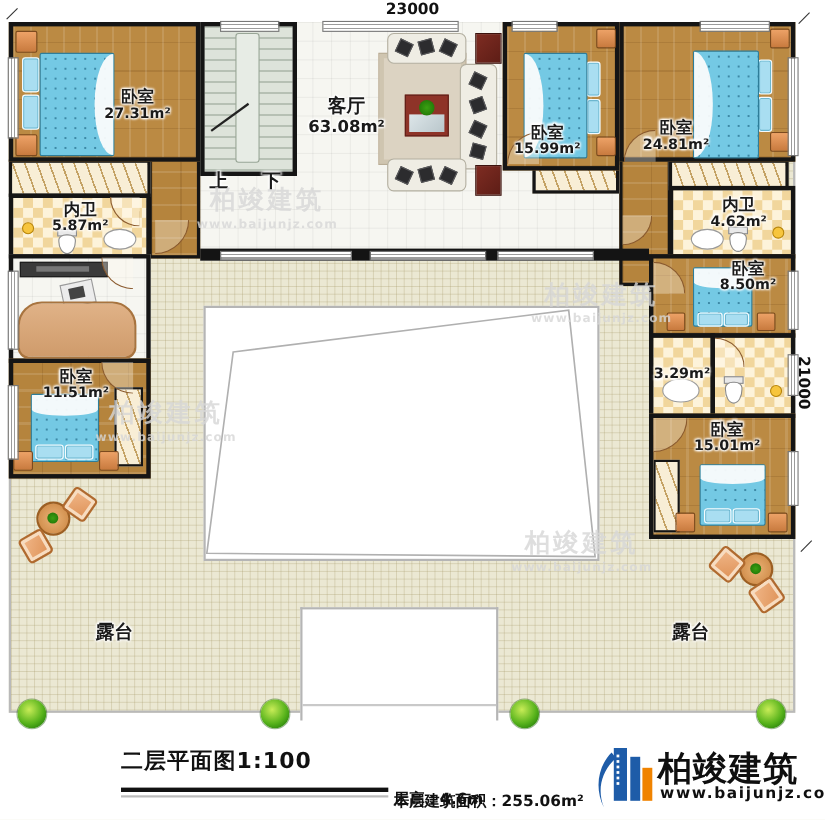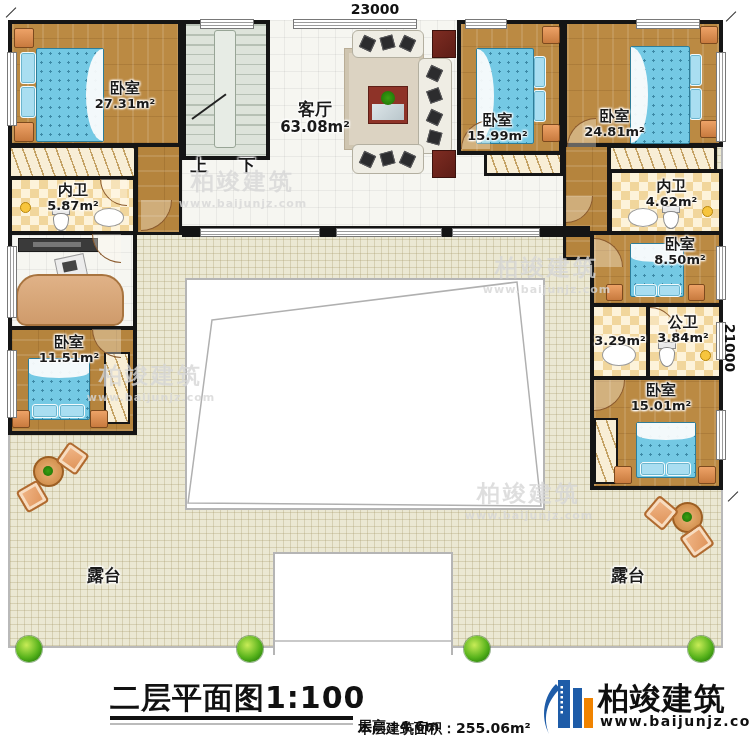--- a/index.html
+++ b/index.html
@@ -62,21 +62,21 @@
   .rtable{position:absolute;border-radius:50%;background:radial-gradient(#eab377,#c9833f);
     border:2px solid #9c5f23;z-index:30;}
   .plantdot{position:absolute;border-radius:50%;background:radial-gradient(#3aa012,#1c6e05);}
   .strg{position:absolute;background:#e7ece5;border:1px solid #98a596;border-radius:3px;}
   .wm{position:absolute;color:#d7d7d7;opacity:.8;font-weight:bold;text-align:center;z-index:60;pointer-events:none;}
   .wm .t{font-size:23px;letter-spacing:3px;display:block;}
   .wm .u{font-size:11px;letter-spacing:1px;display:block;}
   .dim{position:absolute;font-size:14px;font-weight:bold;color:#111;z-index:70;}
   .tick{position:absolute;width:14px;height:0;border-top:1.5px solid #333;z-index:70;}
   
-  .tb-title{position:absolute;left:110px;top:678px;font-size:30px;font-weight:bold;color:#111;letter-spacing:1px;}
+  .tb-title{position:absolute;left:110px;top:678px;font-size:20px;font-weight:bold;color:#111;letter-spacing:1px;}
   .tb-line1{position:absolute;left:110px;top:716px;width:243px;height:4px;background:#111;}
   .tb-line2{position:absolute;left:110px;top:723px;width:243px;height:2px;background:#bbb;}
   .tb-meta{position:absolute;left:358px;font-size:14px;font-weight:bold;color:#111;}
   .logo-cn{position:absolute;left:598px;top:678px;font-size:31px;font-weight:bold;color:#0f0f0f;letter-spacing:1px;}
   .logo-url{position:absolute;left:600px;top:713px;font-size:14px;font-weight:bold;color:#0f0f0f;letter-spacing:1.5px;}
 </style>
 </head>
 <body>
 
 <div id="stage">
@@ -259,21 +259,21 @@
   <div class="chair" style="left:684px;top:528px;width:22px;height:22px;transform:rotate(-35deg);"></div>
 
   <div class="lb" style="left:75px;top:80px;width:100px;">
     <span class="n">卧室</span>
       <span class="a">27.31m²</span>
   </div>
   <div class="lb" style="left:38px;top:182px;width:70px;">
     <span class="n">内卫</span>
       <span class="a">5.87m²</span>
   </div>
-  <div class="lb" style="left:265px;top:100px;width:100px;">
+  <div class="lb" style="left:265px;top:88px;width:100px;">
     <span class="n" style="font-size:17px;">客厅</span>
       <span class="a" style="font-size:15px;">63.08m²</span>
   </div>
   <div class="lb" style="left:455px;top:112px;width:85px;">
     <span class="n">卧室</span>
       <span class="a">15.99m²</span>
   </div>
   <div class="lb" style="left:572px;top:108px;width:85px;">
     <span class="n">卧室</span>
       <span class="a">24.81m²</span>
@@ -285,24 +285,20 @@
   <div class="lb" style="left:28px;top:334px;width:82px;">
     <span class="n">卧室</span>
       <span class="a">11.51m²</span>
   </div>
   <div class="lb" style="left:640px;top:236px;width:80px;">
     <span class="n">卧室</span>
       <span class="a">8.50m²</span>
   </div>
   <div class="lb" style="left:592px;top:334px;width:56px;">
     <span class="a">3.29m²</span>
-  </div>
-  <div class="lb" style="left:646px;top:314px;width:74px;">
-    <span class="n">公卫</span>
-      <span class="a">3.84m²</span>
   </div>
   <div class="lb" style="left:620px;top:382px;width:82px;">
     <span class="n">卧室</span>
       <span class="a">15.01m²</span>
   </div>
   <div class="lb" style="left:186px;top:156px;width:26px;">
     <span class="n" style="font-size:17px;">上</span>
   </div>
   <div class="lb" style="left:234px;top:156px;width:26px;">
     <span class="n" style="font-size:17px;">下</span>

